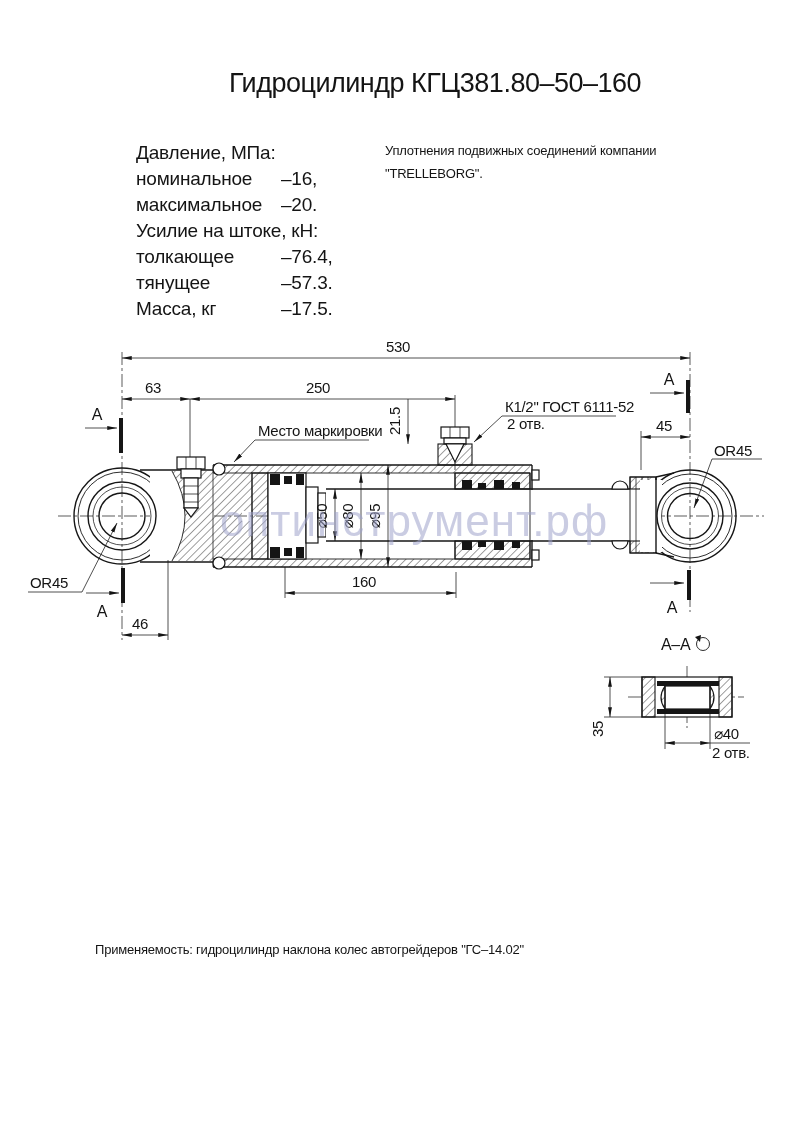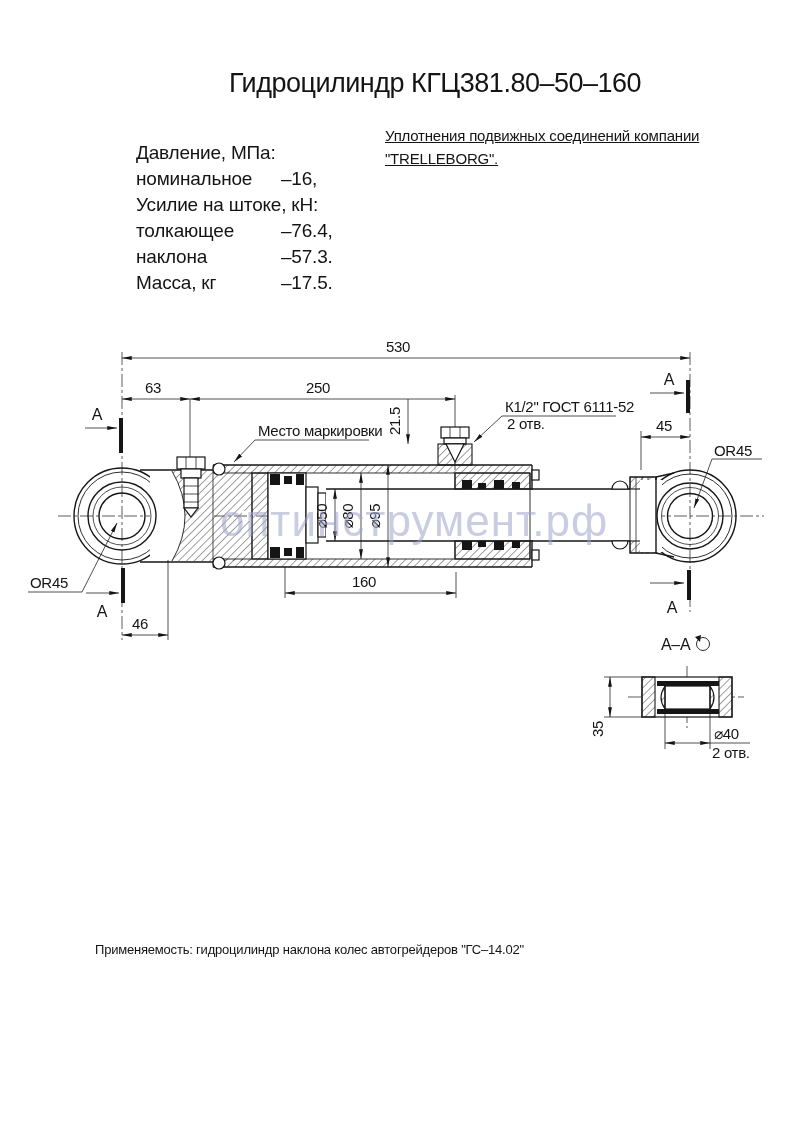--- a/index.html
+++ b/index.html
@@ -5,21 +5,21 @@
   html,body{margin:0;padding:0;background:#fff;}
   #page{position:relative;width:793px;height:1021px;background:#fff;overflow:hidden;
         font-family:"Liberation Sans","DejaVu Sans",sans-serif;color:#141414;}
   .abs{position:absolute;}
   #title{left:120px;top:68px;width:630px;text-align:center;font-size:27px;
          letter-spacing:-0.5px;white-space:nowrap;}
   #specs{left:136px;top:140px;font-size:19px;letter-spacing:-0.2px;}
   .srow{height:26px;line-height:26px;white-space:nowrap;}
   .sl{display:inline-block;min-width:137px;}
   .sv{display:inline-block;margin-left:8px;}
-  #note{left:385px;top:124px;font-size:15px;line-height:23px;letter-spacing:-0.2px;text-decoration:underline;}
+  #note{left:385px;top:139px;font-size:13px;line-height:23px;letter-spacing:-0.2px;}
   #application{left:95px;top:942px;font-size:13px;letter-spacing:-0.2px;white-space:nowrap;}
   #watermark{left:192px;top:496px;font-size:44px;letter-spacing:1px;color:#9fa3cc;
              opacity:.55;white-space:nowrap;pointer-events:none;margin-left:28px;}
   svg{position:absolute;left:0;top:0;}
   .ln{stroke:#161616;stroke-width:1.4;fill:none;}
   .md{stroke:#161616;stroke-width:0.9;fill:none;}
   .tn{stroke:#161616;stroke-width:0.75;fill:none;}
   .cl{stroke:#161616;stroke-width:0.7;fill:none;stroke-dasharray:13 3 3 3;}
   .bar{stroke:#161616;stroke-width:4;fill:none;}
   .wf{fill:#fff;stroke:#161616;stroke-width:1.2;}
@@ -32,23 +32,24 @@
 </head>
 <body>
 
 <div id="page">
 
   <div class="abs" id="title">Гидроцилиндр КГЦ381.80–50–160</div>
 
   <div class="abs" id="specs">
     <div class="srow"><span class="sl">Давление, МПа:</span><span class="sv"></span></div>
     <div class="srow"><span class="sl">номинальное</span><span class="sv">–16,</span></div>
+    <div class="srow"><span class="sl">максимальное</span><span class="sv">–20.</span></div>
     <div class="srow"><span class="sl">Усилие на штоке, кН:</span><span class="sv"></span></div>
     <div class="srow"><span class="sl">толкающее</span><span class="sv">–76.4,</span></div>
-    <div class="srow"><span class="sl">наклона</span><span class="sv">–57.3.</span></div>
+    <div class="srow"><span class="sl">тянущее</span><span class="sv">–57.3.</span></div>
     <div class="srow"><span class="sl">Масса, кг</span><span class="sv">–17.5.</span></div>
   </div>
 
   <div class="abs" id="note">
     <div>Уплотнения подвижных соединений компании</div>
     <div>"TRELLEBORG".</div>
   </div>
 
   <svg width="793" height="1123" viewBox="0 0 793 1123">
     <defs>

